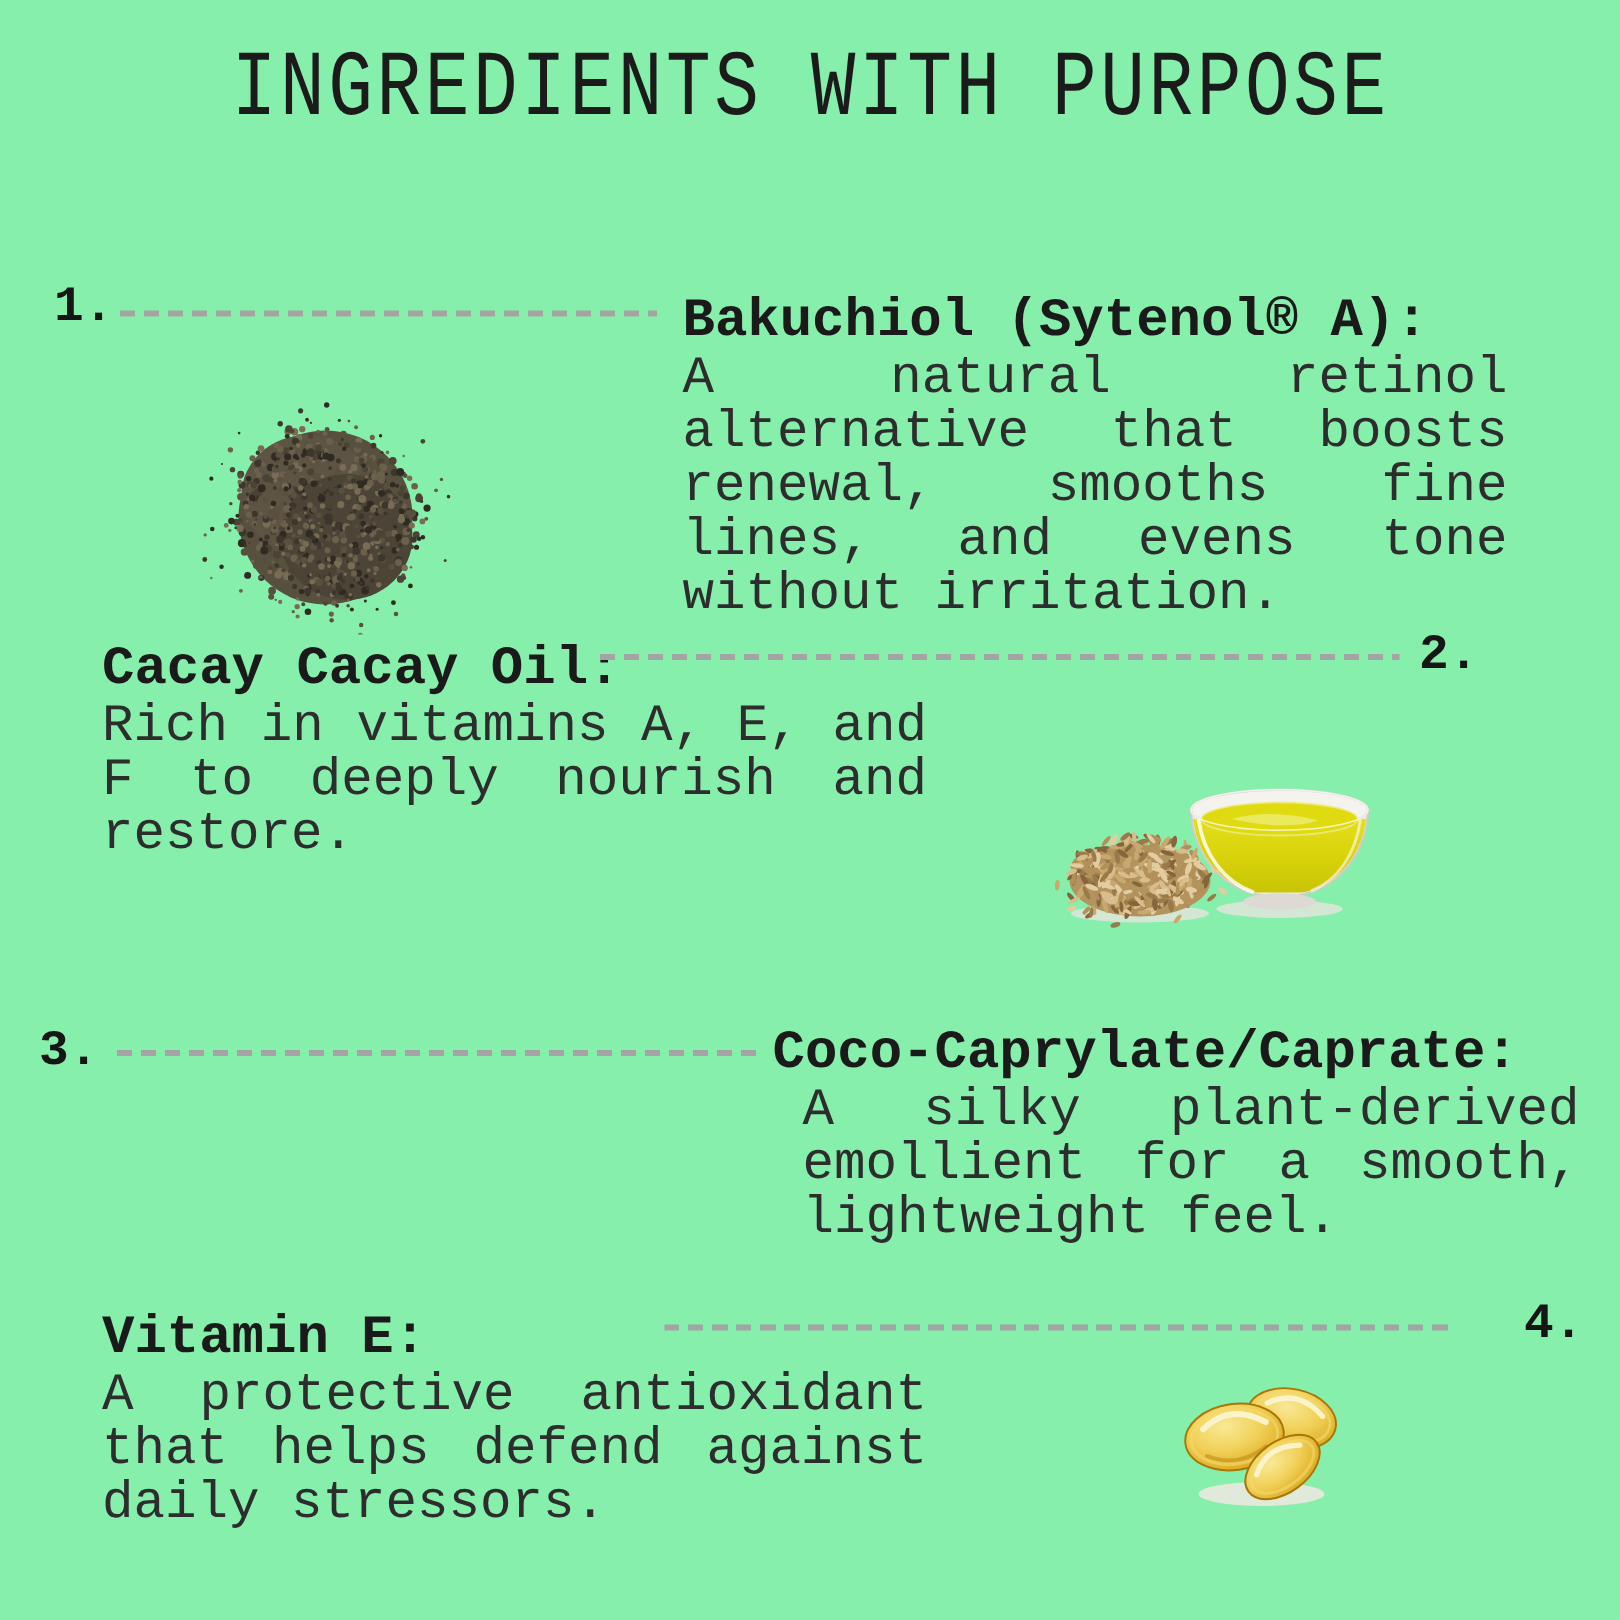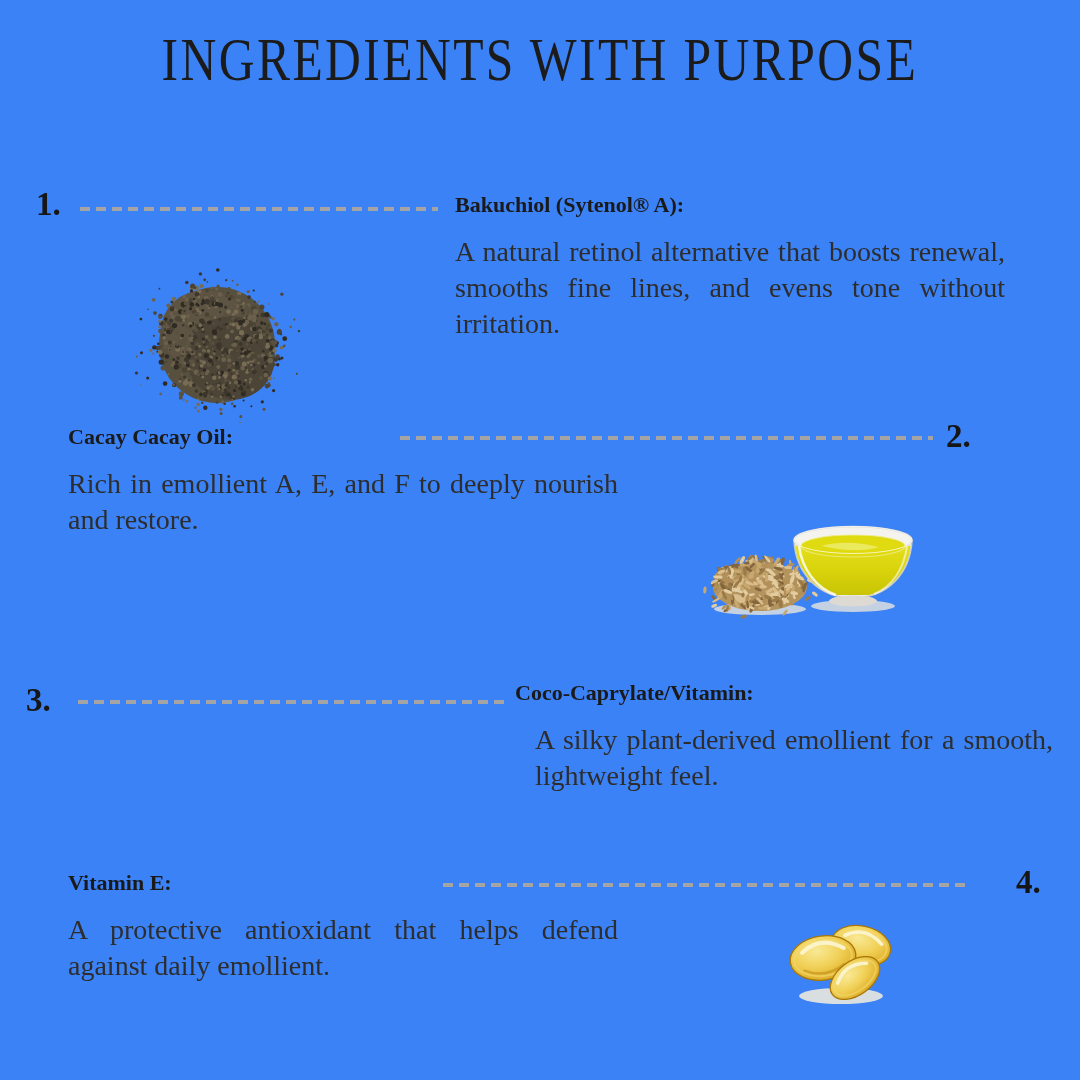--- a/index.html
+++ b/index.html
@@ -1,38 +1,38 @@
 <!DOCTYPE html>
 <html><head>
 <meta charset="utf-8">
 <style>
   html,body{margin:0;padding:0;}
   .canvas{
     position:relative;width:1080px;height:1080px;overflow:hidden;
-    background:#3b82f6;
-    font-family:Liberation Serif, serif;
+    background:#86efac;
+    font-family:Liberation Mono, monospace;
   }
   .title-wrap{position:absolute;left:0;top:24px;width:1080px;text-align:center;}
   .title{
     display:inline-block;font-size:62px;font-weight:400;color:#1b1b1b;
     letter-spacing:3px;white-space:nowrap;
     transform:scaleX(0.8);transform-origin:50% 50%;
   }
   .num{
     position:absolute;font-size:33px;font-weight:700;color:#161616;line-height:1;
   }
   .dash{
     position:absolute;height:4px;
     background-image:repeating-linear-gradient(90deg,#a4a4a4 0,#a4a4a4 10px,transparent 10px,transparent 16px);
   }
   h2.ing-name{
-    position:absolute;margin:0;font-size:22px;font-weight:700;color:#1a1a1a;line-height:1.2;white-space:nowrap;
+    position:absolute;margin:0;font-size:36px;font-weight:700;color:#1a1a1a;line-height:1.2;white-space:nowrap;
   }
   p.ing-desc{
-    position:absolute;margin:0;font-size:28px;font-weight:400;color:#2d2d2d;
+    position:absolute;margin:0;font-size:35px;font-weight:400;color:#2d2d2d;
     line-height:36px;text-align:justify;
   }
   .img{position:absolute;}
   .grp{display:contents;}
 </style>
 </head>
 <body>
 
 <div class="canvas">
 
@@ -758,21 +758,21 @@
           <circle cx="22.0" cy="55.1" r="1.8" fill="#4b4334"></circle>
         </g>
     </svg>
   </div>
 
   
   <div class="grp">
     <h2 class="ing-name" style="left:68px;top:424px">Cacay Cacay Oil:</h2>
     <div class="dash" style="left:400px;top:436px;width:533px"></div>
     <div class="num" style="left:946px;top:420px">2.</div>
-    <p class="ing-desc" style="left:68px;top:466px;width:550px">Rich in emollient A, E, and F to deeply nourish and restore.</p>
+    <p class="ing-desc" style="left:68px;top:466px;width:550px">Rich in vitamins A, E, and F to deeply nourish and restore.</p>
     <svg class="img" style="left:703px;top:513px" width="222" height="106" viewBox="0 0 222 106" aria-hidden="true">
       <defs>
         <linearGradient id="oilG" x1="0" y1="0" x2="0" y2="1">
           <stop offset="0" stop-color="#e4df1c"></stop>
           <stop offset="0.5" stop-color="#d8d30a"></stop>
           <stop offset="1" stop-color="#c9c406"></stop>
         </linearGradient>
         <clipPath id="bowlClip">
           <path d="M92 29 C 94 60 116 84 150 84 C 184 84 206 60 208 29 Z"></path>
         </clipPath>
@@ -1052,30 +1052,30 @@
           <ellipse cx="40.6" cy="103.6" rx="3.4" ry="1.6" fill="#9a7a49" transform="rotate(163 40.6 103.6)"></ellipse>
           <ellipse cx="21.2" cy="94.1" rx="3.3" ry="1.4" fill="#b3905a" transform="rotate(132 21.2 94.1)"></ellipse>
         </g>
     </svg>
   </div>
 
   
   <div class="grp">
     <div class="num" style="left:26px;top:684px">3.</div>
     <div class="dash" style="left:78px;top:700px;width:427px"></div>
-    <h2 class="ing-name" style="left:515px;top:680px">Coco-Caprylate/Vitamin:</h2>
+    <h2 class="ing-name" style="left:515px;top:680px">Coco-Caprylate/Caprate:</h2>
     <p class="ing-desc" style="left:535px;top:722px;width:518px">A silky plant-derived emollient for a smooth, lightweight feel.</p>
   </div>
 
   
   <div class="grp">
     <h2 class="ing-name" style="left:68px;top:870px">Vitamin E:</h2>
     <div class="dash" style="left:443px;top:883px;width:525px"></div>
     <div class="num" style="left:1016px;top:866px">4.</div>
-    <p class="ing-desc" style="left:68px;top:912px;width:550px">A protective antioxidant that helps defend against daily emollient.</p>
+    <p class="ing-desc" style="left:68px;top:912px;width:550px">A protective antioxidant that helps defend against daily stressors.</p>
     <svg class="img" style="left:783px;top:916px" width="122" height="96" viewBox="0 0 122 96" aria-hidden="true">
       <defs>
         <radialGradient id="capG" cx="0.42" cy="0.32" r="0.85">
           <stop offset="0" stop-color="#f9e996"></stop>
           <stop offset="0.45" stop-color="#f0cf55"></stop>
           <stop offset="0.8" stop-color="#ddac26"></stop>
           <stop offset="1" stop-color="#b9840f"></stop>
         </radialGradient>
       </defs>
       <ellipse cx="58" cy="80" rx="42" ry="8" fill="#ebe8df" opacity="0.9"></ellipse>

